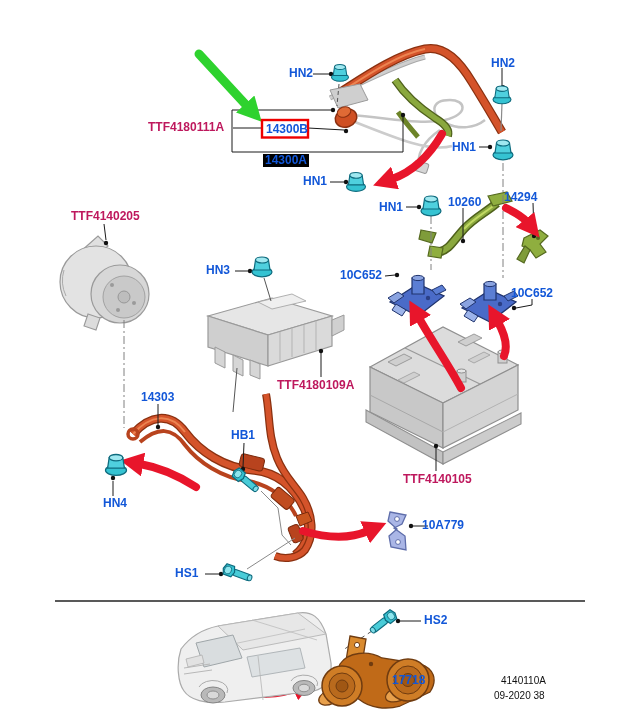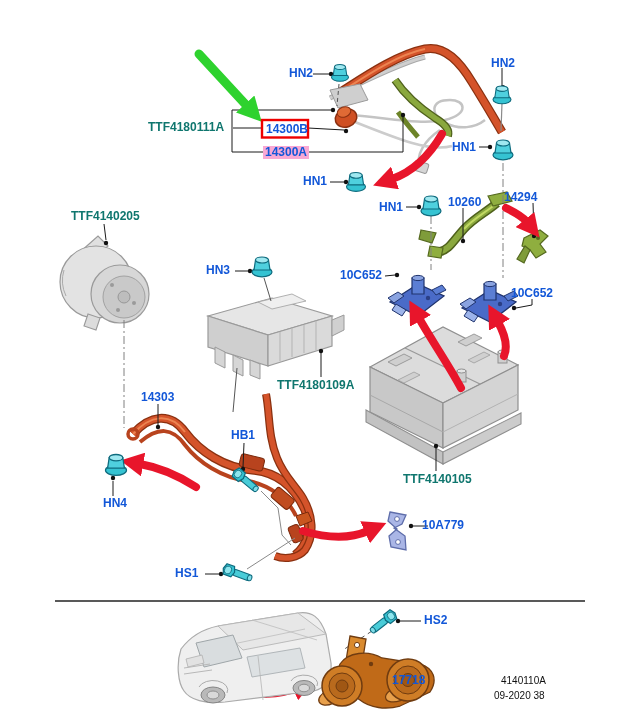--- a/index.html
+++ b/index.html
@@ -1,23 +1,23 @@
 <!DOCTYPE html>
 <html><head>
 <meta charset="utf-8">
 <style>
   html,body{margin:0;padding:0;background:#ffffff;}
   .stage{position:relative;width:631px;height:709px;background:#ffffff;overflow:hidden;
          font-family:"Liberation Sans","DejaVu Sans",sans-serif;text-decoration:underline;}
   .stage svg{position:absolute;left:0;top:0;}
   .lbl{position:absolute;font-size:12px;font-weight:bold;color:#1257d8;white-space:nowrap;
        line-height:13px;letter-spacing:0px;}
-  .lbl.ref{color:#0f766e;}
+  .lbl.ref{color:#be185d;}
   .lbl.boxed{}
-  .lbl.maskbg{background:#f9a8d4;padding:0 2px;}
+  .lbl.maskbg{background:#000000;padding:0 2px;margin-top:8px;}
   .lbl.footer{color:#111111;font-weight:normal;font-size:10px;line-height:12px;}
 </style>
 </head>
 <body>
 
 <div class="stage">
 
 <svg width="631" height="709" viewBox="0 0 631 709">
   <defs>
     <marker id="ah-red" markerWidth="3" markerHeight="3" refX="0.4" refY="1.5" orient="auto" markerUnits="strokeWidth">

